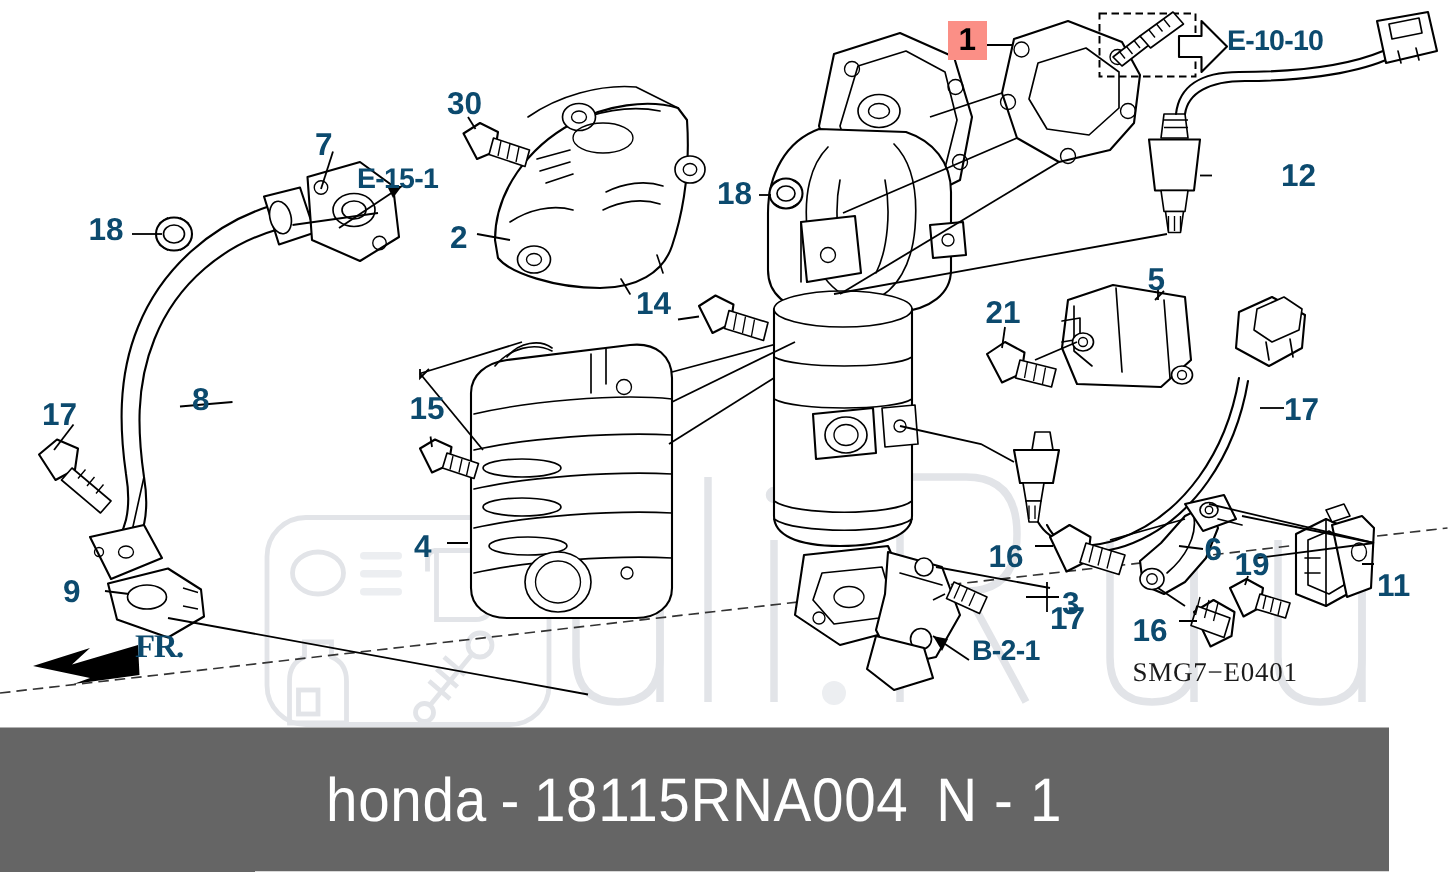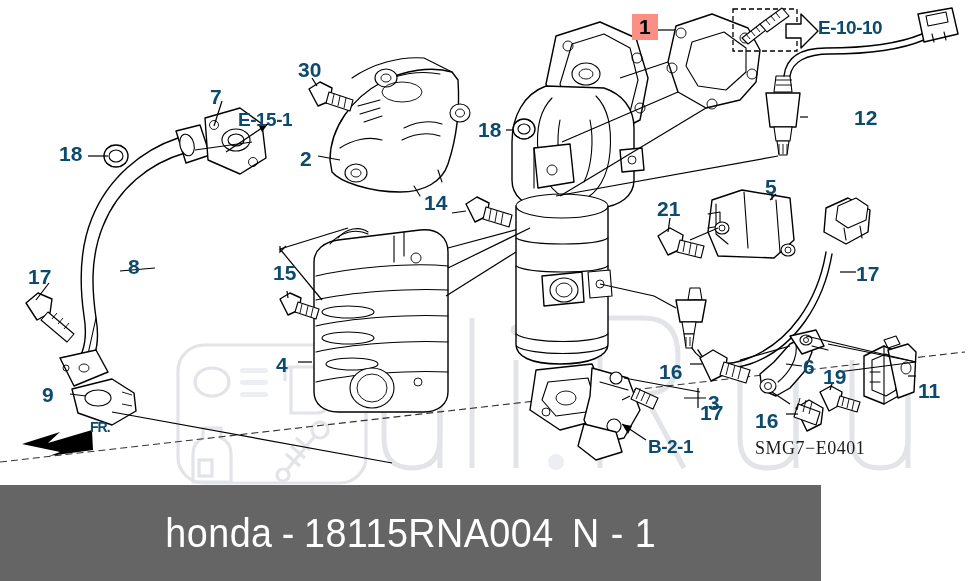--- a/index.html
+++ b/index.html
@@ -12,24 +12,24 @@
   #diagram svg{position:absolute;left:0;top:0;}
 
   
   .callout{position:absolute;font-family:"Liberation Sans",sans-serif;
            font-weight:bold;color:#0c4a6e;line-height:1;white-space:nowrap;}
   .c-num{font-size:21px;}
   .c-ref{font-size:19px;letter-spacing:-0.5px;}
   .hl{background:#fb8f86;padding:2px 7px 3px 7px;color:#000;}
   .c-code{font-family:"Liberation Serif",serif;font-weight:normal;font-size:18px;
           color:#1a1a1a;letter-spacing:0.5px;}
-  .c-fr{font-size:14px;font-weight:bold;letter-spacing:-1px;}
+  .c-fr{font-size:22px;font-weight:bold;letter-spacing:-1px;font-family:Liberation Serif, serif;}
 
   
-  #footer{position:absolute;left:0;top:485px;width:821px;height:96px;
+  #footer{position:absolute;left:0;top:485px;width:926px;height:96px;
           background:#656565;display:flex;align-items:center;justify-content:center;}
   #footer-text{color:#ffffff;font-family:"Liberation Sans",sans-serif;
                font-size:41px;font-weight:normal;letter-spacing:0.5px;
                transform:scaleX(0.92);white-space:nowrap;}
   #footer-text .sep{display:inline-block;width:10px;}
 </style>
 </head>
 <body>
 
 <div id="stage">
@@ -459,21 +459,21 @@
     <div class="callout c-num" style="left:755px;top:410px;">16</div>
     <div class="callout c-num" style="left:660px;top:402px;margin-left:40px;">17</div>
     <div class="callout c-num" style="left:59px;top:143px;">18</div>
     <div class="callout c-num" style="left:478px;top:119px;">18</div>
     <div class="callout c-num" style="left:823px;top:366px;">19</div>
     <div class="callout c-num" style="left:298px;top:59px;">30</div>
     <div class="callout c-num" style="left:657px;top:198px;">21</div>
 
     <div class="callout c-ref" style="left:818px;top:18px;">E-10-10</div>
     <div class="callout c-ref" style="left:238px;top:110px;">E-15-1</div>
-    <div class="callout c-ref" style="left:648px;top:437px;">B-2-1</div>
+    <div class="callout c-ref" style="left:648px;top:425px;">B-2-1</div>
 
     <div class="callout c-fr" style="left:90px;top:420px;">FR.</div>
 
     <div class="callout c-code" style="left:755px;top:439px;">SMG7−E0401</div>
   </div>
 
   <div id="footer">
     <div id="footer-text">
       <span>honda</span><span class="sep"></span><span>-</span><span class="sep"></span><span>18115RNA004</span><span class="sep"></span><span class="sep"></span><span>N - 1</span>
     </div>

